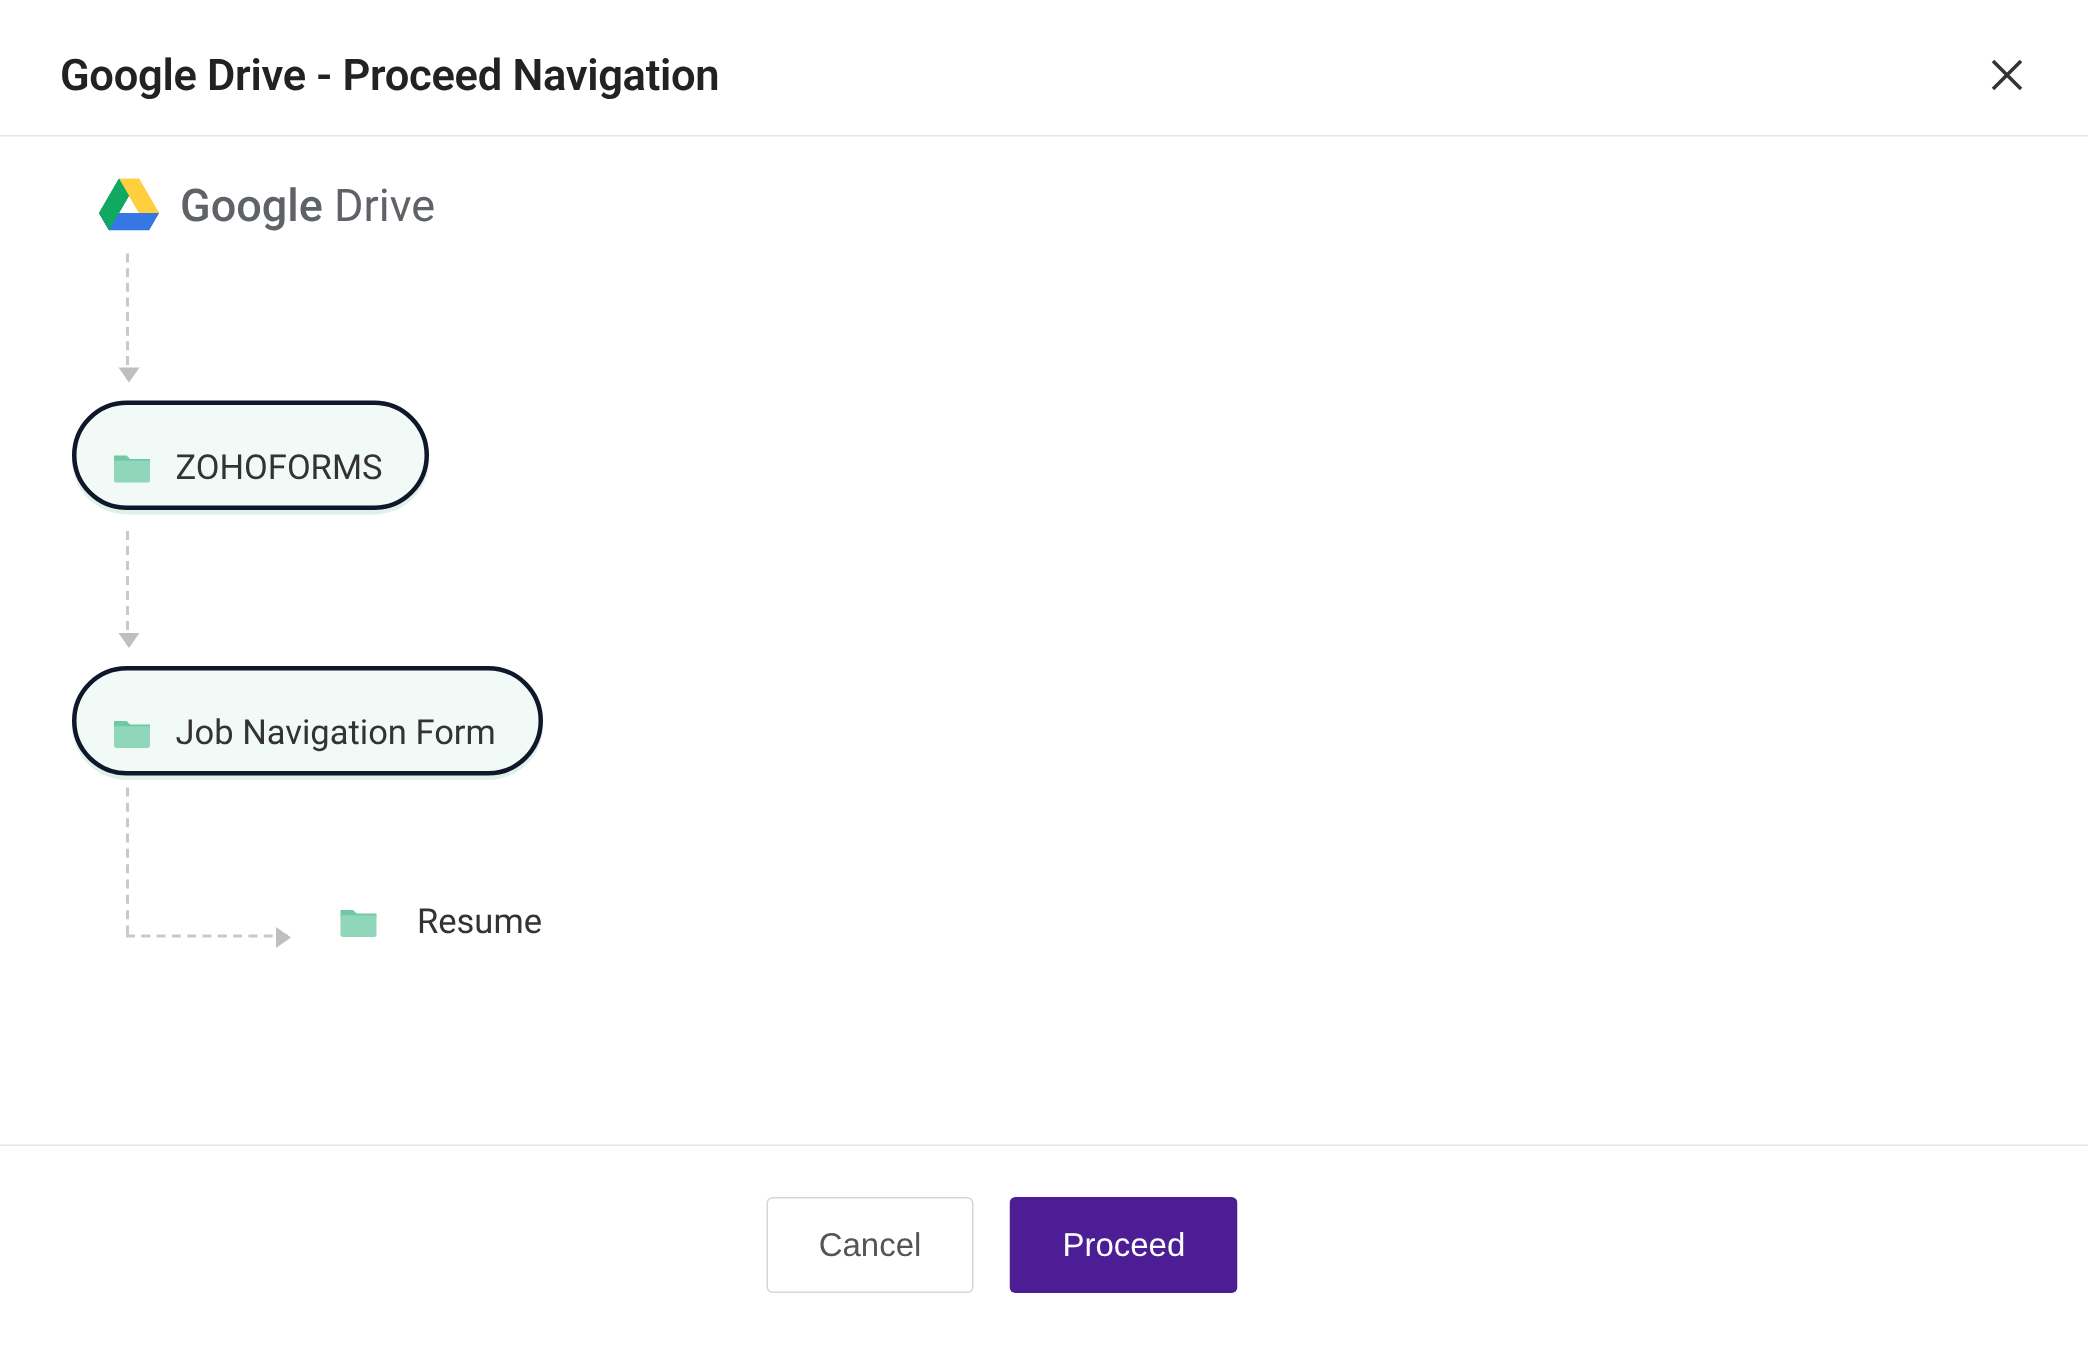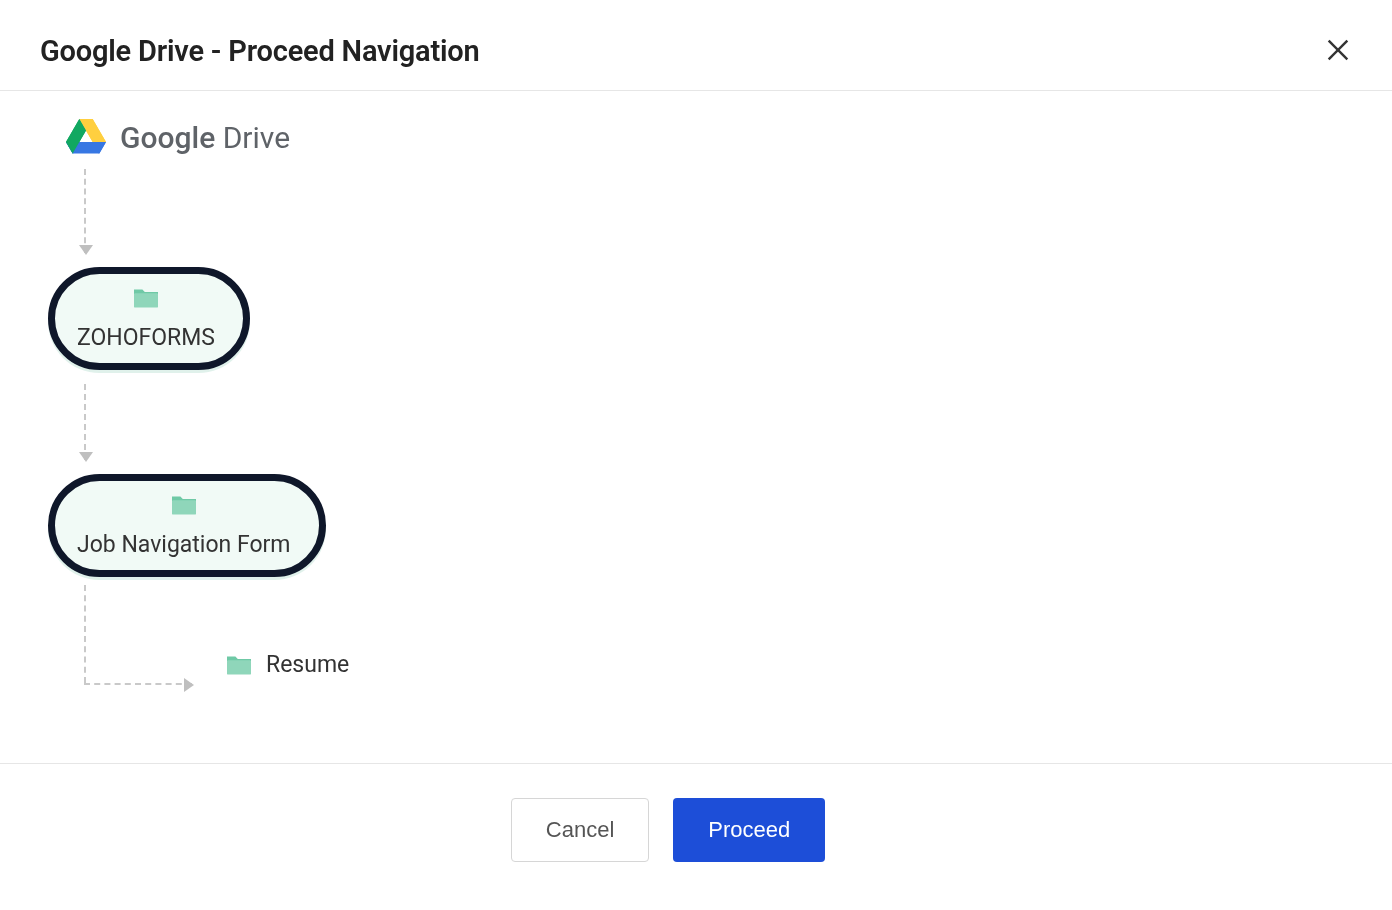--- a/index.html
+++ b/index.html
@@ -25,47 +25,46 @@
     border-left: 7px solid transparent;
     border-right: 7px solid transparent;
     border-top: 10px solid #bfbfbf;
   }
   .v-arrow.a1 { height: 84px; margin-top: 14px; margin-bottom: 14px; }
   .v-arrow.a2 { height: 76px; margin-top: 14px; margin-bottom: 14px; }
   
   .pill {
     display: inline-flex; align-items: center; gap: 14px;
     background: #f1faf6;
-    border: 7px solid #0f172a;
+    border: 3px solid #0f172a;
     border-radius: 999px;
-    padding: 12px 28px 12px 22px;
+    padding: 28px 28px 12px 22px;
     box-shadow: 0 3px 0 rgba(130,200,175,0.25);
     margin-left: -18px;
-    flex-direction: column;
   }
   .pill .label { font-size: 23px; color: #333; }
   .folder-icon { width: 30px; height: 24px; }
   
   .elbow-wrap { position: relative; margin-left: 18px; margin-top: 8px; height: 120px; }
   .elbow-v { position: absolute; left: 0; top: 0; height: 98px; border-left: 2px dashed #c9c9c9; }
   .elbow-h { position: absolute; left: 0; top: 98px; width: 108px; border-top: 2px dashed #c9c9c9; }
   .elbow-h::after {
     content: "";
     position: absolute; right: -2px; top: -7px;
     width: 0; height: 0;
     border-top: 7px solid transparent;
     border-bottom: 7px solid transparent;
     border-left: 10px solid #bfbfbf;
   }
-  .resume-row { position: absolute; left: 140px; top: 66px; display: flex; align-items: center; gap: 12px; }
+  .resume-row { position: absolute; left: 140px; top: 76px; display: flex; align-items: center; gap: 24px; }
   .resume-row .label { font-size: 23px; color: #333; }
   .footer { display: flex; justify-content: center; gap: 24px; padding: 34px 56px 48px 0; }
   .btn { font-size: 22px; padding: 18px 34px; border-radius: 4px; cursor: pointer; border: 1px solid transparent; }
   .btn-cancel { background: #fff; color: #555; border-color: #d6d6d6; }
-  .btn-proceed { background: #1d4ed8; color: #fff; }
+  .btn-proceed { background: #4c1d95; color: #fff; }
 </style>
 </head>
 <body>
 
 <div class="modal">
 
   <div class="header">
     <div class="title">Google Drive - Proceed Navigation</div>
     <div class="close">
       <svg viewBox="0 0 24 24" fill="none">

